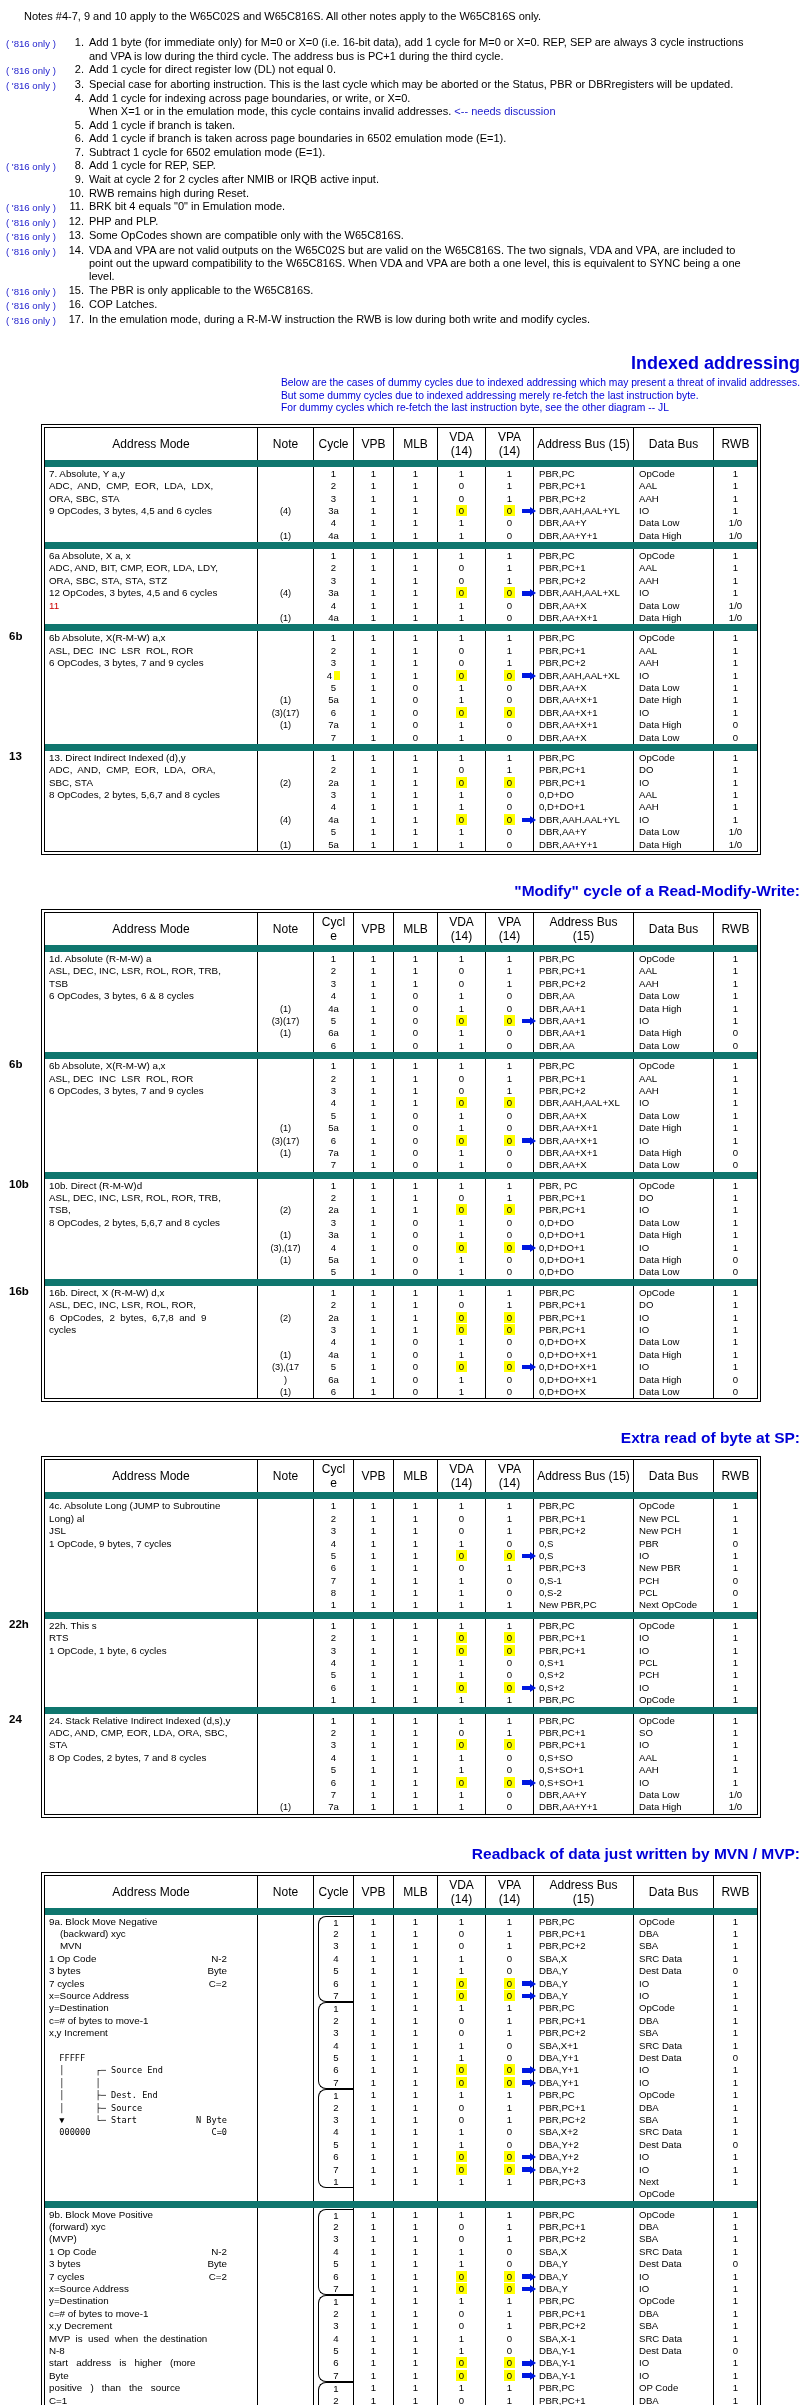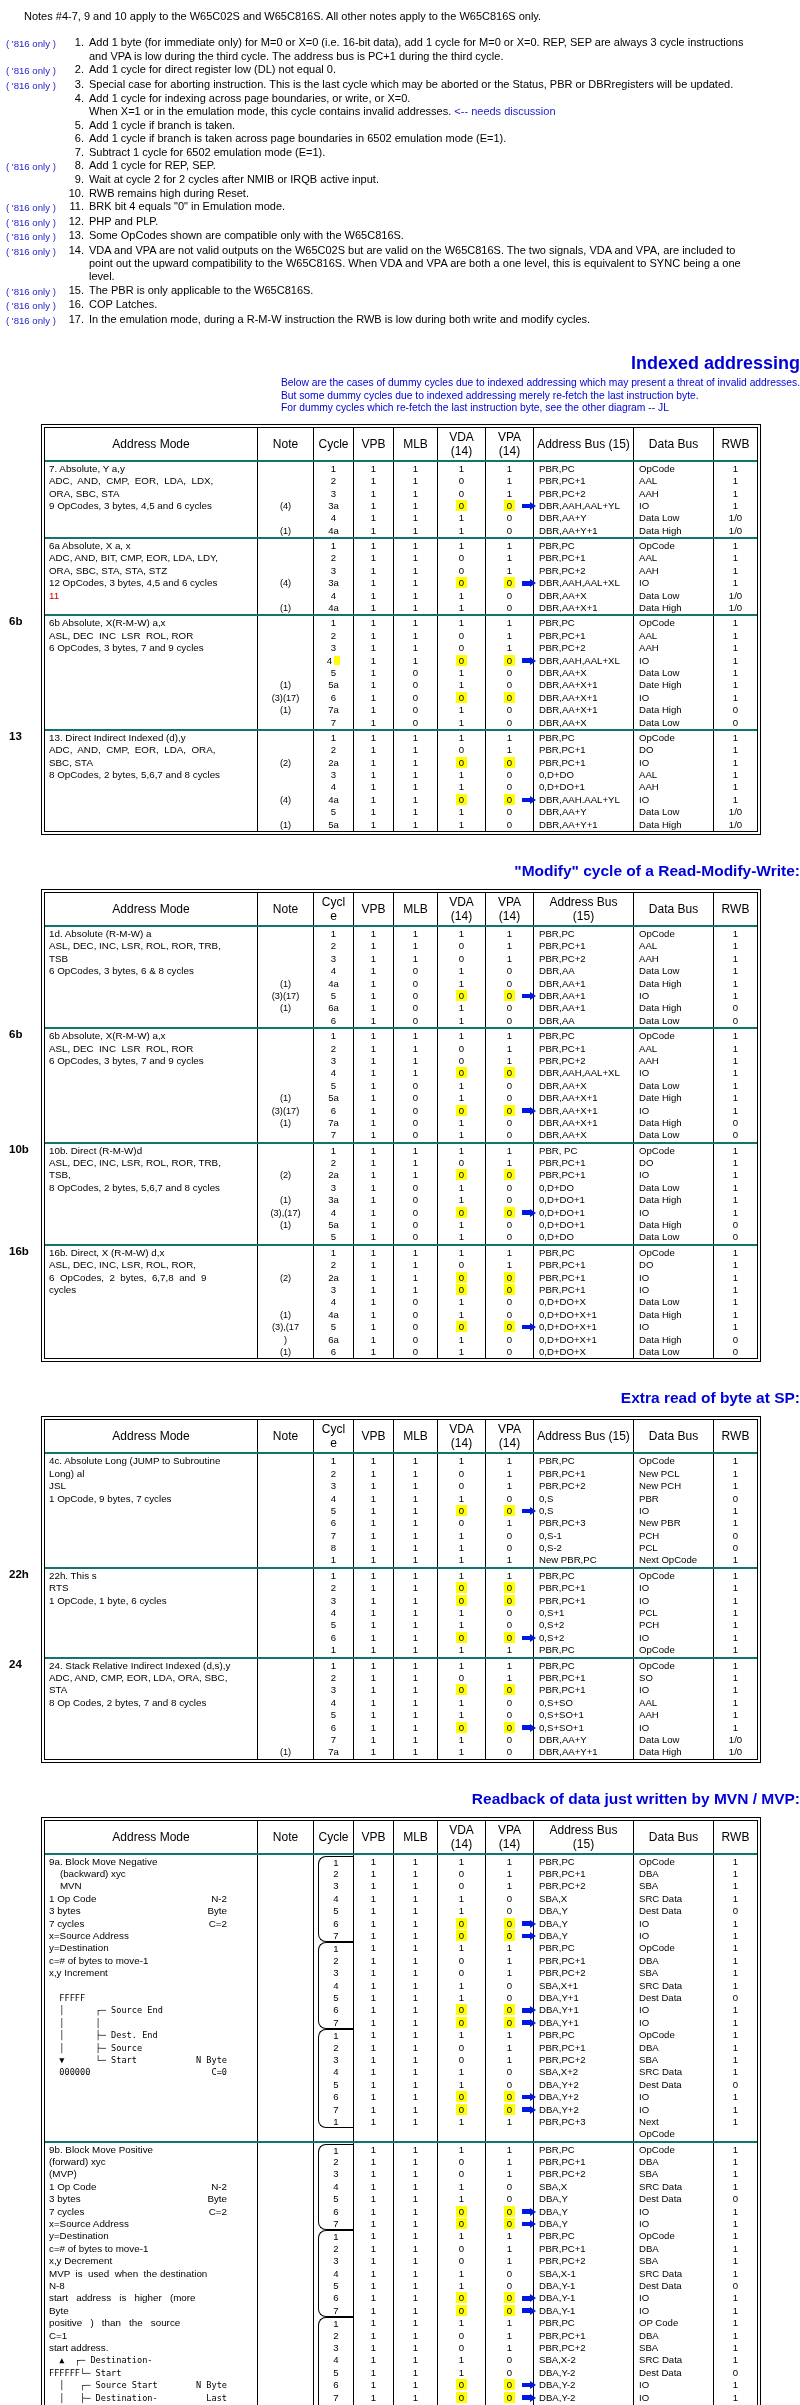--- a/index.html
+++ b/index.html
@@ -19,21 +19,21 @@
   .section{margin-left:44px;margin-top:26px;}
   .sec-head{display:flex;align-items:flex-end;margin-bottom:12px;flex-direction:column;}
   .sec-title{color:#0000d8;font-weight:bold;font-size:15.5px;white-space:nowrap;}
   .sec-title.big{font-size:18px;}
   .sec-sub{color:#0000d8;font-size:10.3px;line-height:12.6px;margin-left:2px;padding-top:3px;}
 
   
   .tbl{width:712px;border:1px solid #000;box-shadow:0 0 0 2px #fff,0 0 0 3px #000;
        margin:6px 0 30px 0;font-size:9.6px;}
   .trow{display:flex;position:relative;}
-  .trow + .trow{border-top:2px solid #0f766e;}
+  .trow + .trow{border-top:7px solid #0f766e;}
   .hcell{display:flex;align-items:center;justify-content:center;text-align:center;
          font-size:12px;min-height:32px;white-space:pre-line;padding:2px 1px;box-sizing:border-box;}
   .cell{box-sizing:border-box;}
   .hcell + .hcell,.cell + .cell{border-left:1px solid #000;}
   .mode{width:212px;padding:1px 4px;}
   .note{width:56px;}
   .cyc{width:40px;}
   .vpb{width:40px;}
   .mlb{width:44px;}
   .vda{width:48px;}

